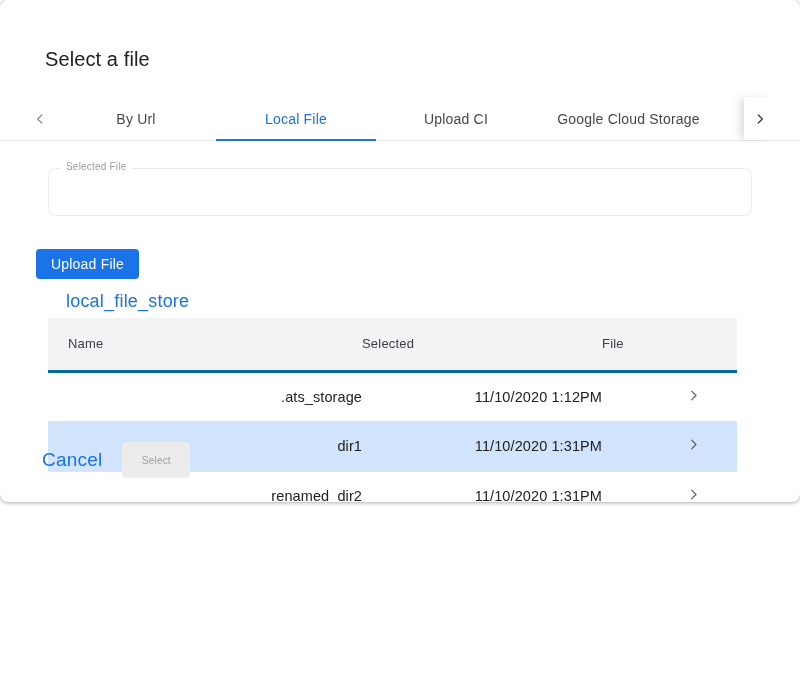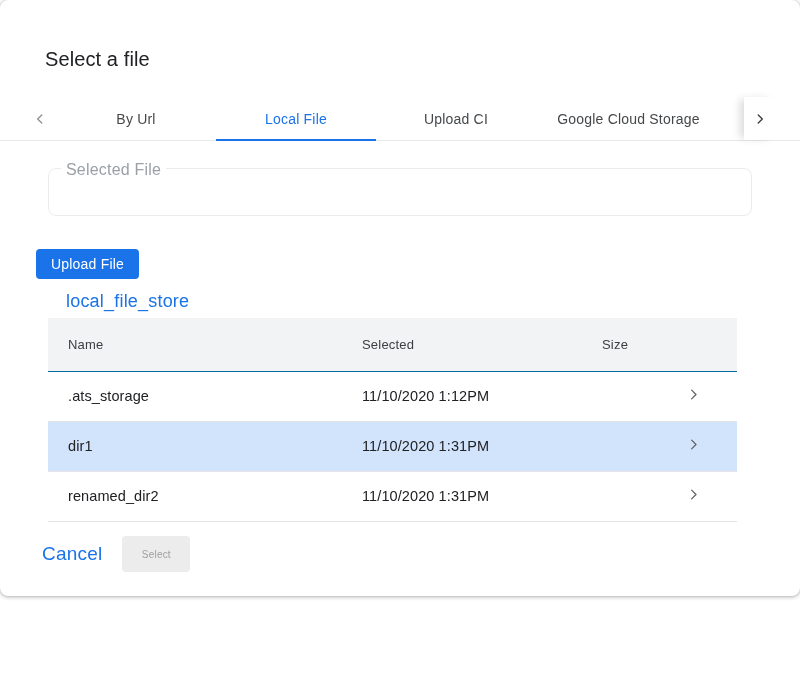--- a/index.html
+++ b/index.html
@@ -4,21 +4,21 @@
 <style>
   * { box-sizing: border-box; margin: 0; padding: 0; }
   html, body { background: #fff; }
   body {
     font-family: "Liberation Sans", sans-serif;
     width: 800px; height: 686px;
     color: #202124;
   }
   .dialog {
     position: relative;
-    width: 800px; height: 596px;
+    width: 800px; height: 502px;
     background: #fff;
     border-radius: 8px;
     box-shadow: 0 1px 4px rgba(0,0,0,0.28), 0 0 2px rgba(0,0,0,0.18);
     overflow: hidden;
   }
   .dialog-title {
     position: absolute; top: 48px; left: 45px;
     font-size: 20px; font-weight: 500; color: #202124;
     letter-spacing: .1px;
   }
@@ -52,21 +52,21 @@
 
   
   .field {
     position: absolute; top: 168px; left: 48px;
     width: 704px; height: 48px;
     border: 1px solid #ececec; border-radius: 8px;
   }
   .field-label {
     position: absolute; top: -8px; left: 12px;
     background: #fff; padding: 0 5px;
-    font-size: 16px; color: #9aa0a6; letter-spacing: .2px;
+    font-size: 10px; color: #9aa0a6; letter-spacing: .2px;
   }
   .field-input {
     width: 100%; height: 100%;
     border: none; outline: none; background: transparent;
     padding: 0 16px; font-size: 14px; font-family: inherit; color: #202124;
   }
 
   
   .upload-btn {
     position: absolute; top: 249px; left: 36px;
@@ -87,25 +87,26 @@
     position: absolute; top: 318px; left: 48px;
     width: 689px; border-collapse: collapse; table-layout: fixed;
   }
   .file-table col.c-name { width: 314px; }
   .file-table col.c-time { width: 240px; }
   .file-table col.c-size { width: 48px; }
   .file-table col.c-chev { width: 87px; }
   .file-table thead tr { background: var(--header-bg, #f1f3f4); height: 53px; }
   .file-table th {
     text-align: left; font-weight: 400; font-size: 13px; color: #3c4043;
-    letter-spacing: .2px; border-bottom: 1px solid #0369a1;
+    letter-spacing: .2px; border-bottom: 3px solid #0369a1;
   }
   .file-table td {
     font-size: 14.5px; color: #202124; letter-spacing: .1px;
     border-bottom: 1px solid #e4e4e4;
+    text-align: right;
   }
   .file-table tbody tr { height: 50px; cursor: pointer; background: #fff; }
   .file-table tbody tr.selected { background: var(--row-highlight, #d2e3fc); }
   .file-table th:first-child, .file-table td:first-child { padding-left: 20px; }
   .file-table td.chev-cell { text-align: center; }
 
   
   .actions {
     position: absolute; left: 34px; bottom: 24px;
     display: flex; align-items: center;
@@ -175,21 +176,21 @@
     <colgroup>
       <col class="c-name">
         <col class="c-time">
         <col class="c-size">
         <col class="c-chev">
     </colgroup>
     <thead>
       <tr>
         <th>Name</th>
         <th>Selected</th>
-        <th>Size</th>
+        <th>File</th>
         <th></th>
       </tr>
     </thead>
     <tbody>
       <tr>
         <td>.ats_storage</td>
         <td>11/10/2020 1:12PM</td>
         <td></td>
         <td class="chev-cell">
           <span class="chev">

